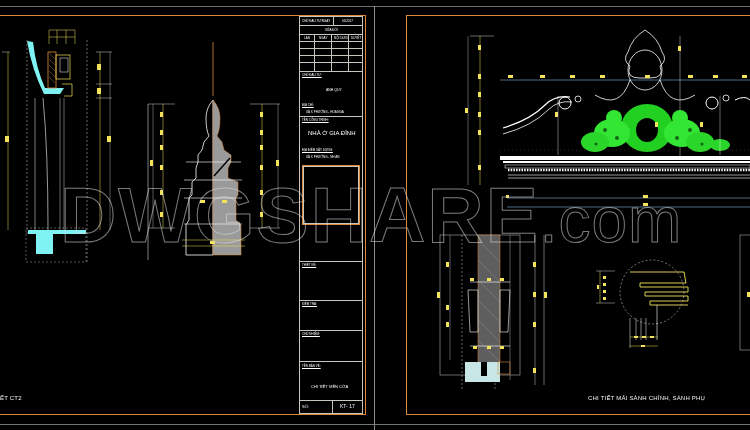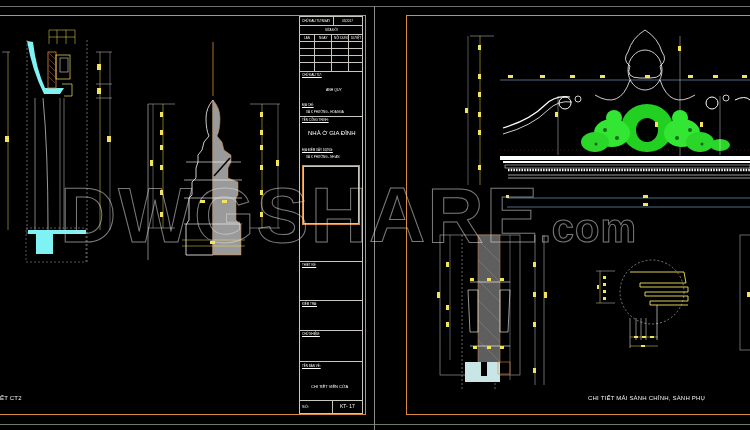--- a/index.html
+++ b/index.html
@@ -6,21 +6,21 @@
   body { width:750px; height:430px; position:relative; overflow:hidden; font-family:"Liberation Sans", sans-serif; }
   .abs { position:absolute; }
   .hline { position:absolute; height:1px; }
   .vline { position:absolute; width:1px; }
   svg { position:absolute; left:0; top:0; }
   .tb { position:absolute; left:299px; top:16px; width:64px; height:398px; border:1px solid #c9c6bd; box-sizing:border-box; }
   .tbrow { position:absolute; left:0; right:0; border-top:1px solid #c9c6bd; }
   .tt { position:absolute; color:#fff; font-size:3px; white-space:nowrap; }
   .lbl { position:absolute; color:#f2f2f2; font-size:6px; white-space:nowrap; letter-spacing:0.2px; }
   .wm { position:absolute; left:60px; top:170px; font-family:"Liberation Sans", sans-serif; font-weight:bold; font-size:78px; color:transparent; -webkit-text-stroke:1px rgba(220,220,220,0.55); letter-spacing:2px; white-space:nowrap; pointer-events:none; }
-  .wm .com { font-size:40px; font-weight:bold; letter-spacing:1px; }
+  .wm .com { font-size:64px; font-weight:normal; letter-spacing:1px; }
 </style>
 </head>
 <body>
 
 <div class="hline" style="left:0;top:6px;width:750px;background:#6f6f6f;"></div>
 <div class="hline" style="left:0;top:424px;width:750px;background:#6f7a6f;"></div>
 <div class="vline" style="left:374px;top:6px;height:424px;background:#8a8a8a;"></div>
 
 <div class="abs" style="left:-2px;top:15px;width:368px;height:400px;border:1px solid #d98a3c;box-sizing:border-box;"></div>
 

